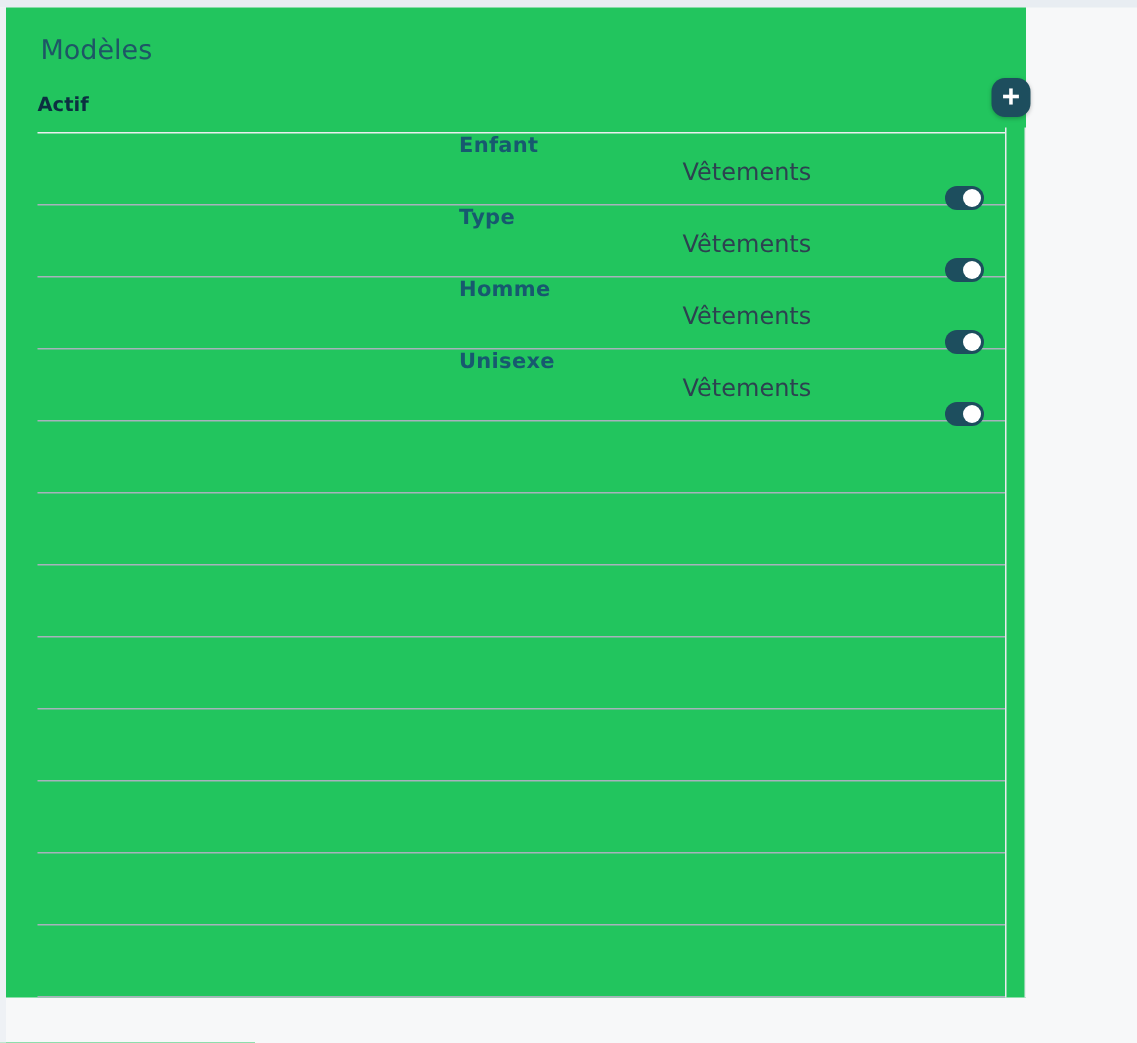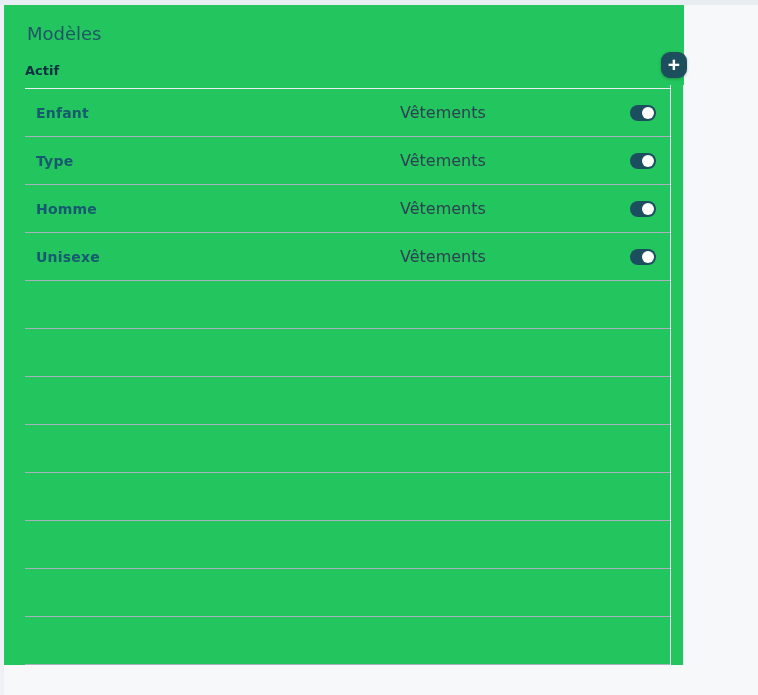--- a/index.html
+++ b/index.html
@@ -47,23 +47,24 @@
     display:flex; align-items:center; height:36px;
     border-bottom:1px solid #eceef0;
   }
   .th {
     font-size:13px; font-weight:bold; color:#0c3041;
   }
   .th-nom { width:375px; padding-left:11px; }
   .th-type { width:215px; }
   .th-actif { width:55px; }
   .row {
-    display:flex; align-items:center; height:48px;
+    display:flex; align-items:flex-end; height:48px;
     border-bottom:1px solid #a8b2bc;
     cursor:pointer;
+    flex-direction:column;
   }
   .cell-nom {
     width:375px; padding-left:11px;
     font-size:14px; font-weight:bold; color:#17596f; letter-spacing:0.2px;
   }
   .cell-type {
     width:215px; font-size:16px; color:#2d4150;
   }
   .cell-actif {
     width:55px; display:flex; justify-content:center;

